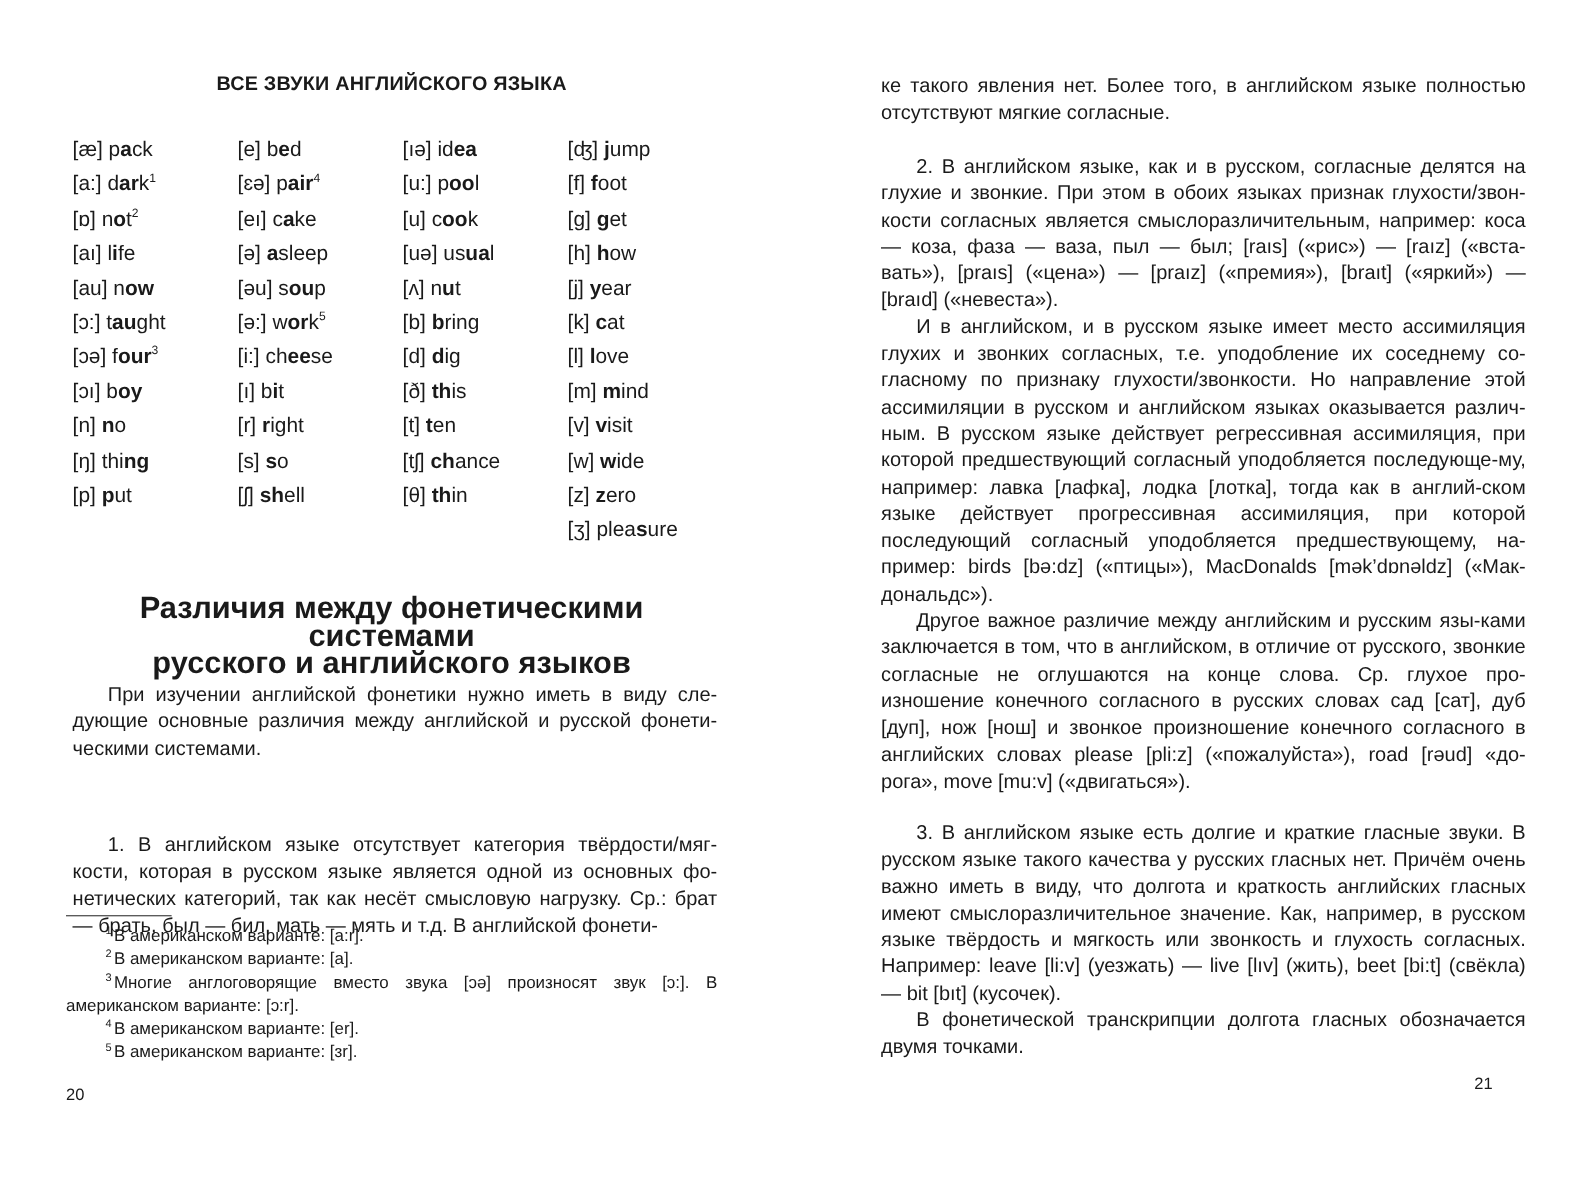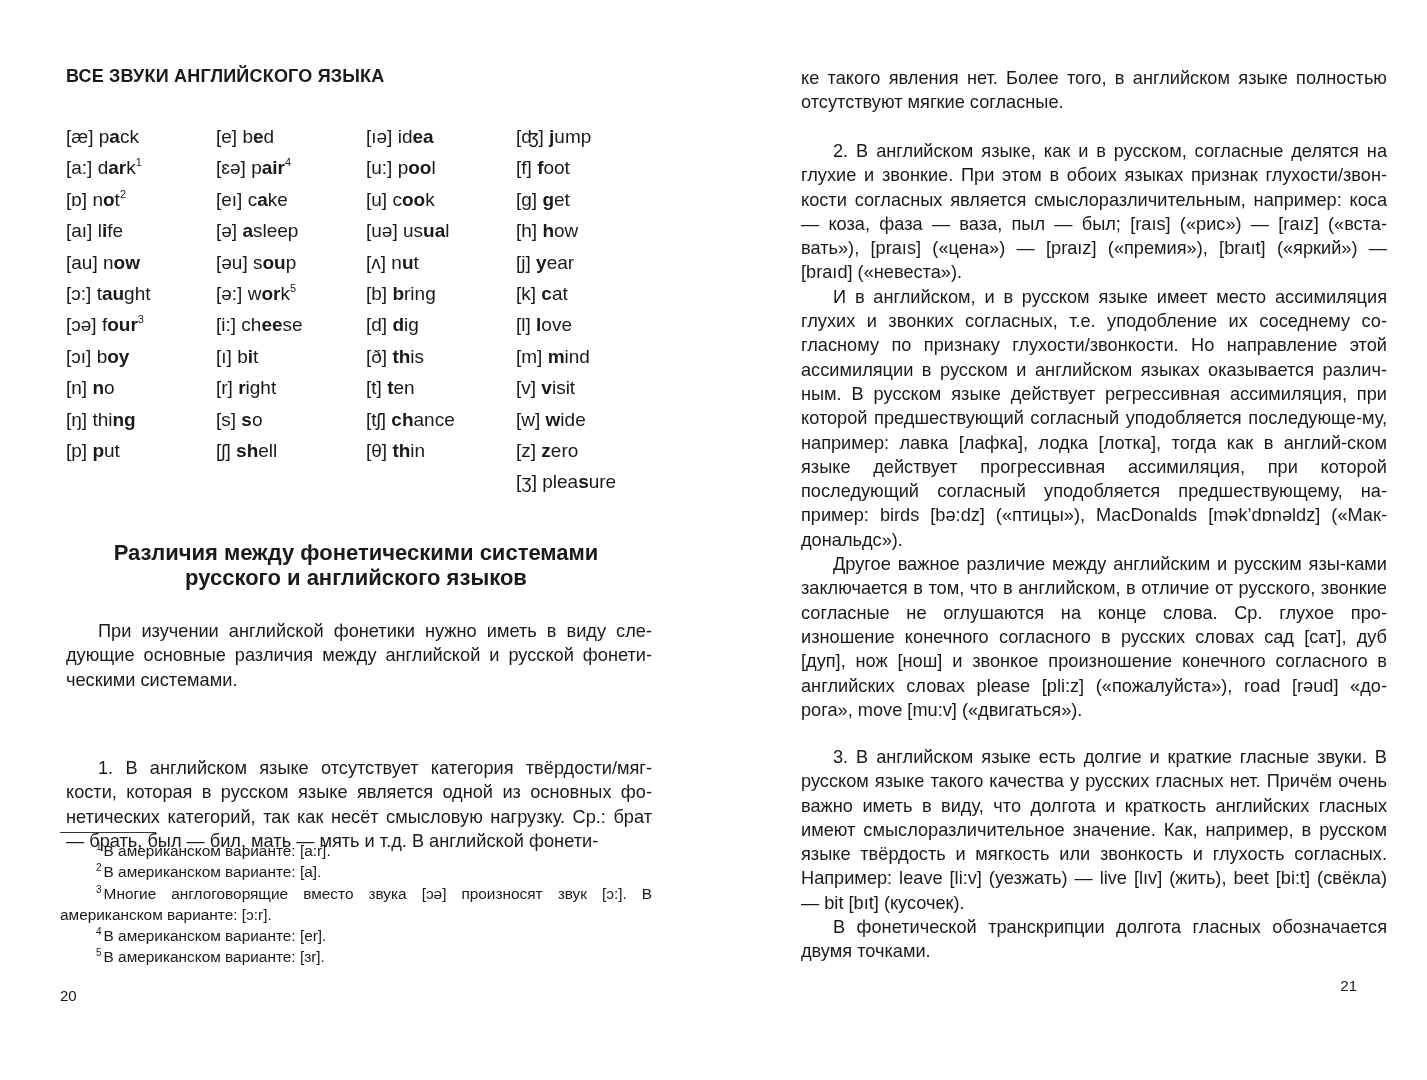--- a/index.html
+++ b/index.html
@@ -6,36 +6,36 @@
   body {
     width: 1427px; height: 1080px; position: relative; overflow: hidden;
     font-family: "Liberation Sans", "DejaVu Sans", sans-serif;
     color: #1a1a1a;
   }
   .page { position: absolute; top: 0; height: 1080px; }
   .page-left { left: 0; width: 713px; }
   .page-right { left: 713px; width: 714px; }
 
   .sounds-title {
-    position: absolute; left: 66px; top: 66px; width: 580px; text-align: left;
+    position: absolute; left: 66px; top: 66px; width: 580px; text-align: center;
     font-size: 18px; font-weight: bold; letter-spacing: 0.2px;
   }
   .sounds-grid {
     position: absolute; left: 66px; top: 121px;
     display: grid; grid-template-columns: 150px 150px 150px 150px;
     grid-auto-flow: column; grid-template-rows: repeat(12, 31.4px);
     font-size: 19px;
   }
   .sound-cell { white-space: nowrap; line-height: 31.4px; }
   .sound-cell b { font-weight: bold; }
   .sound-cell sup { font-size: 11px; vertical-align: 8px; line-height: 0; }
 
   .section-title {
     position: absolute; left: 66px; top: 540px; width: 580px; text-align: center;
-    font-size: 22px; font-weight: bold; line-height: 25px;
+    font-size: 28px; font-weight: bold; line-height: 25px;
   }
   .para {
     font-size: 18.2px; line-height: 24.3px; text-align: justify;
     margin: 0; text-indent: 32px;
   }
   .para.noindent { text-indent: 0; }
   .left-body { position: absolute; left: 66px; width: 586px; }
   .intro { top: 619px; }
   .item1 { top: 756px; }
 

